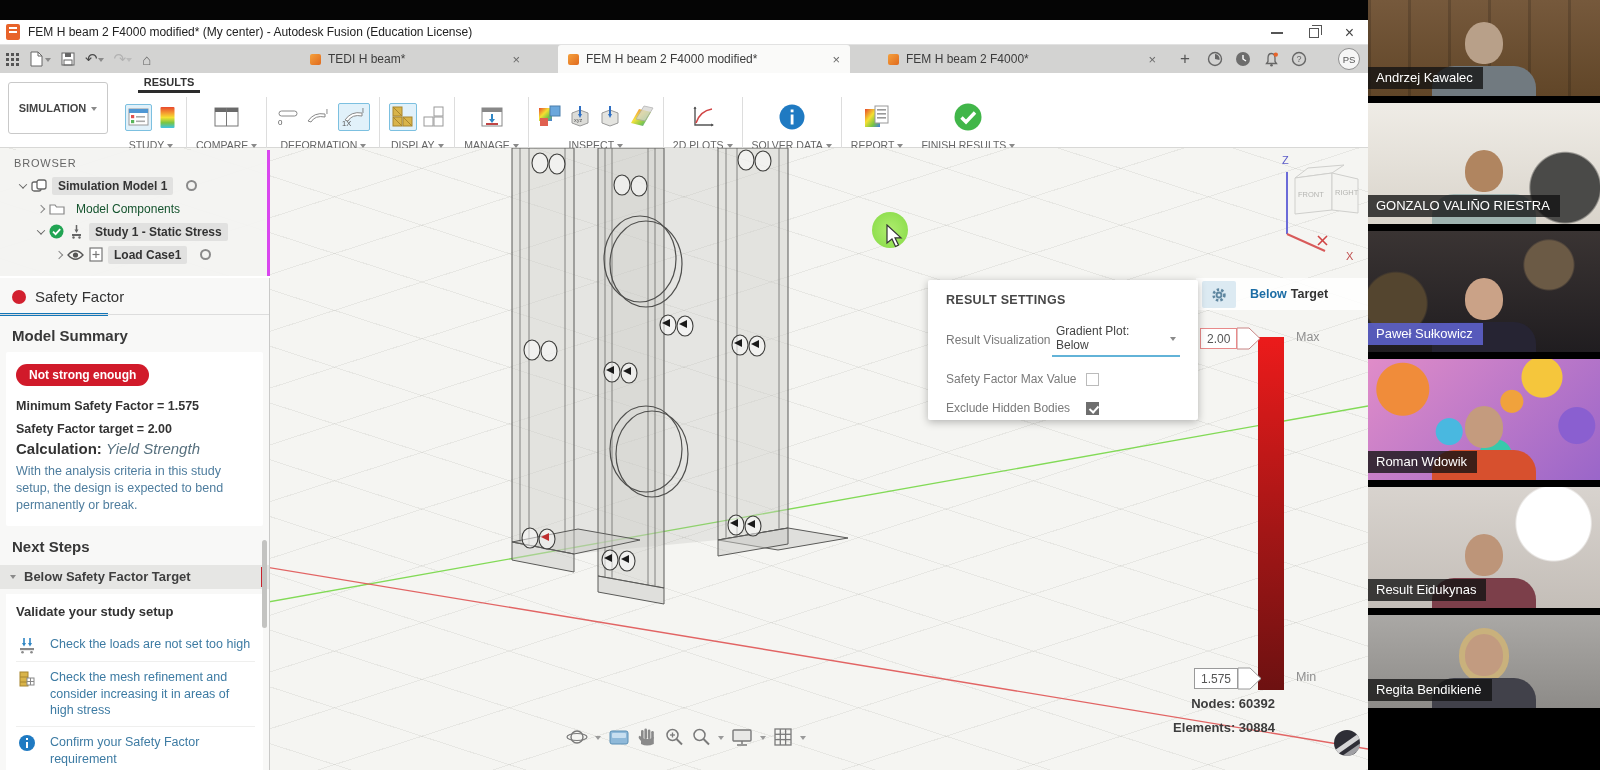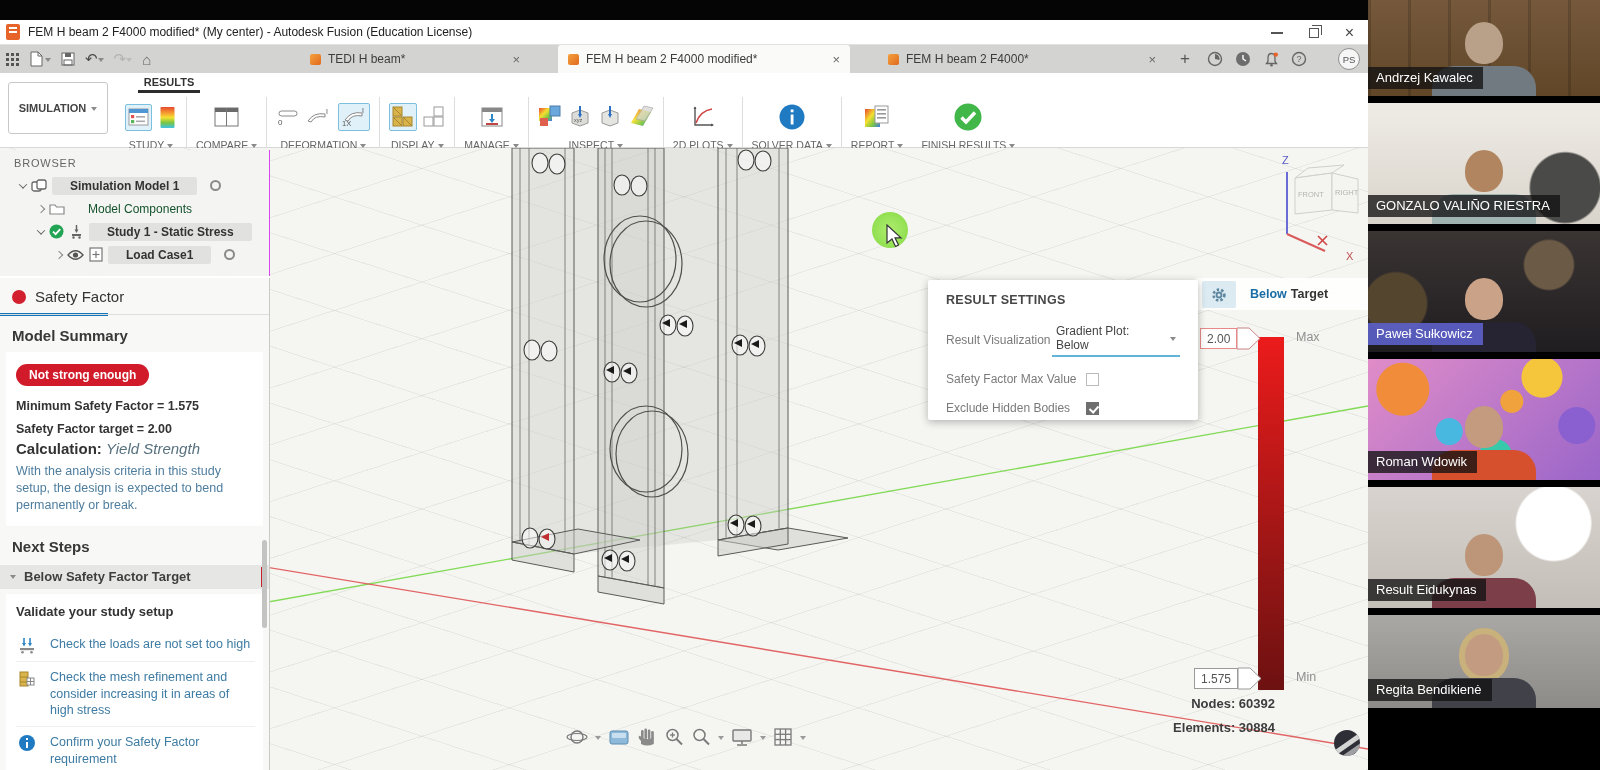--- a/index.html
+++ b/index.html
@@ -79,24 +79,24 @@
 
   .stats{position:absolute;left:1020px;top:548px;width:255px;text-align:right;font-size:13px;font-weight:bold;color:#3d3d3d;}
   .stats div{margin-bottom:9px;}
 
   .navbar{position:absolute;left:566px;top:576px;height:26px;display:flex;align-items:center;gap:7px;}
   .navbar .cv{border-top-color:#9a9a9a;}
   .meet-badge{position:absolute;left:1334px;top:582px;width:26px;height:26px;border-radius:50%;background:#2e2e36;overflow:hidden;}
   .meet-badge:after{content:"";position:absolute;left:-4px;top:10px;width:40px;height:5px;background:rgba(255,255,255,.8);transform:rotate(-35deg);box-shadow:0 9px 0 rgba(255,255,255,.55);}
 
   
-  .browser{position:absolute;left:0;top:150px;width:270px;height:126px;background:rgba(243,243,241,.95);border-right:1px solid #d946ef;font-size:12px;color:#444;}
+  .browser{position:absolute;left:0;top:150px;width:270px;height:126px;background:rgba(243,243,241,.95);border-right:3px solid #d946ef;font-size:12px;color:#444;}
   .browser .hdr{padding:7px 0 5px 14px;font-size:11px;letter-spacing:.8px;color:#666;}
   .trow{display:flex;align-items:center;height:23px;gap:5px;}
-  .tlabel{padding:2px 18px;border-radius:2px;}
+  .tlabel{padding:2px 6px;border-radius:2px;}
   .tlabel.selected{background:#e1e1e0;font-weight:bold;color:#333;}
   .radio{width:11px;height:11px;border:2px solid #8a8a8a;border-radius:50%;margin-left:8px;}
   .chd{width:6px;height:6px;border-right:1.5px solid #666;border-bottom:1.5px solid #666;transform:rotate(45deg) translate(-1px,-1px);}
   .chr{width:6px;height:6px;border-right:1.5px solid #888;border-bottom:1.5px solid #888;transform:rotate(-45deg);}
 
   .safety{position:absolute;left:0;top:278px;width:270px;height:492px;background:#f8f8f7;border-right:1px solid #c9c9c8;overflow:hidden;}
   .sf-head{display:flex;align-items:center;gap:9px;padding:10px 0 8px 12px;}
   .sf-dot{width:14px;height:14px;border-radius:50%;background:#d2202f;}
   .sf-title{font-size:15px;color:#333;}
   .sf-underline{height:3px;background:#1376b8;width:108px;}

